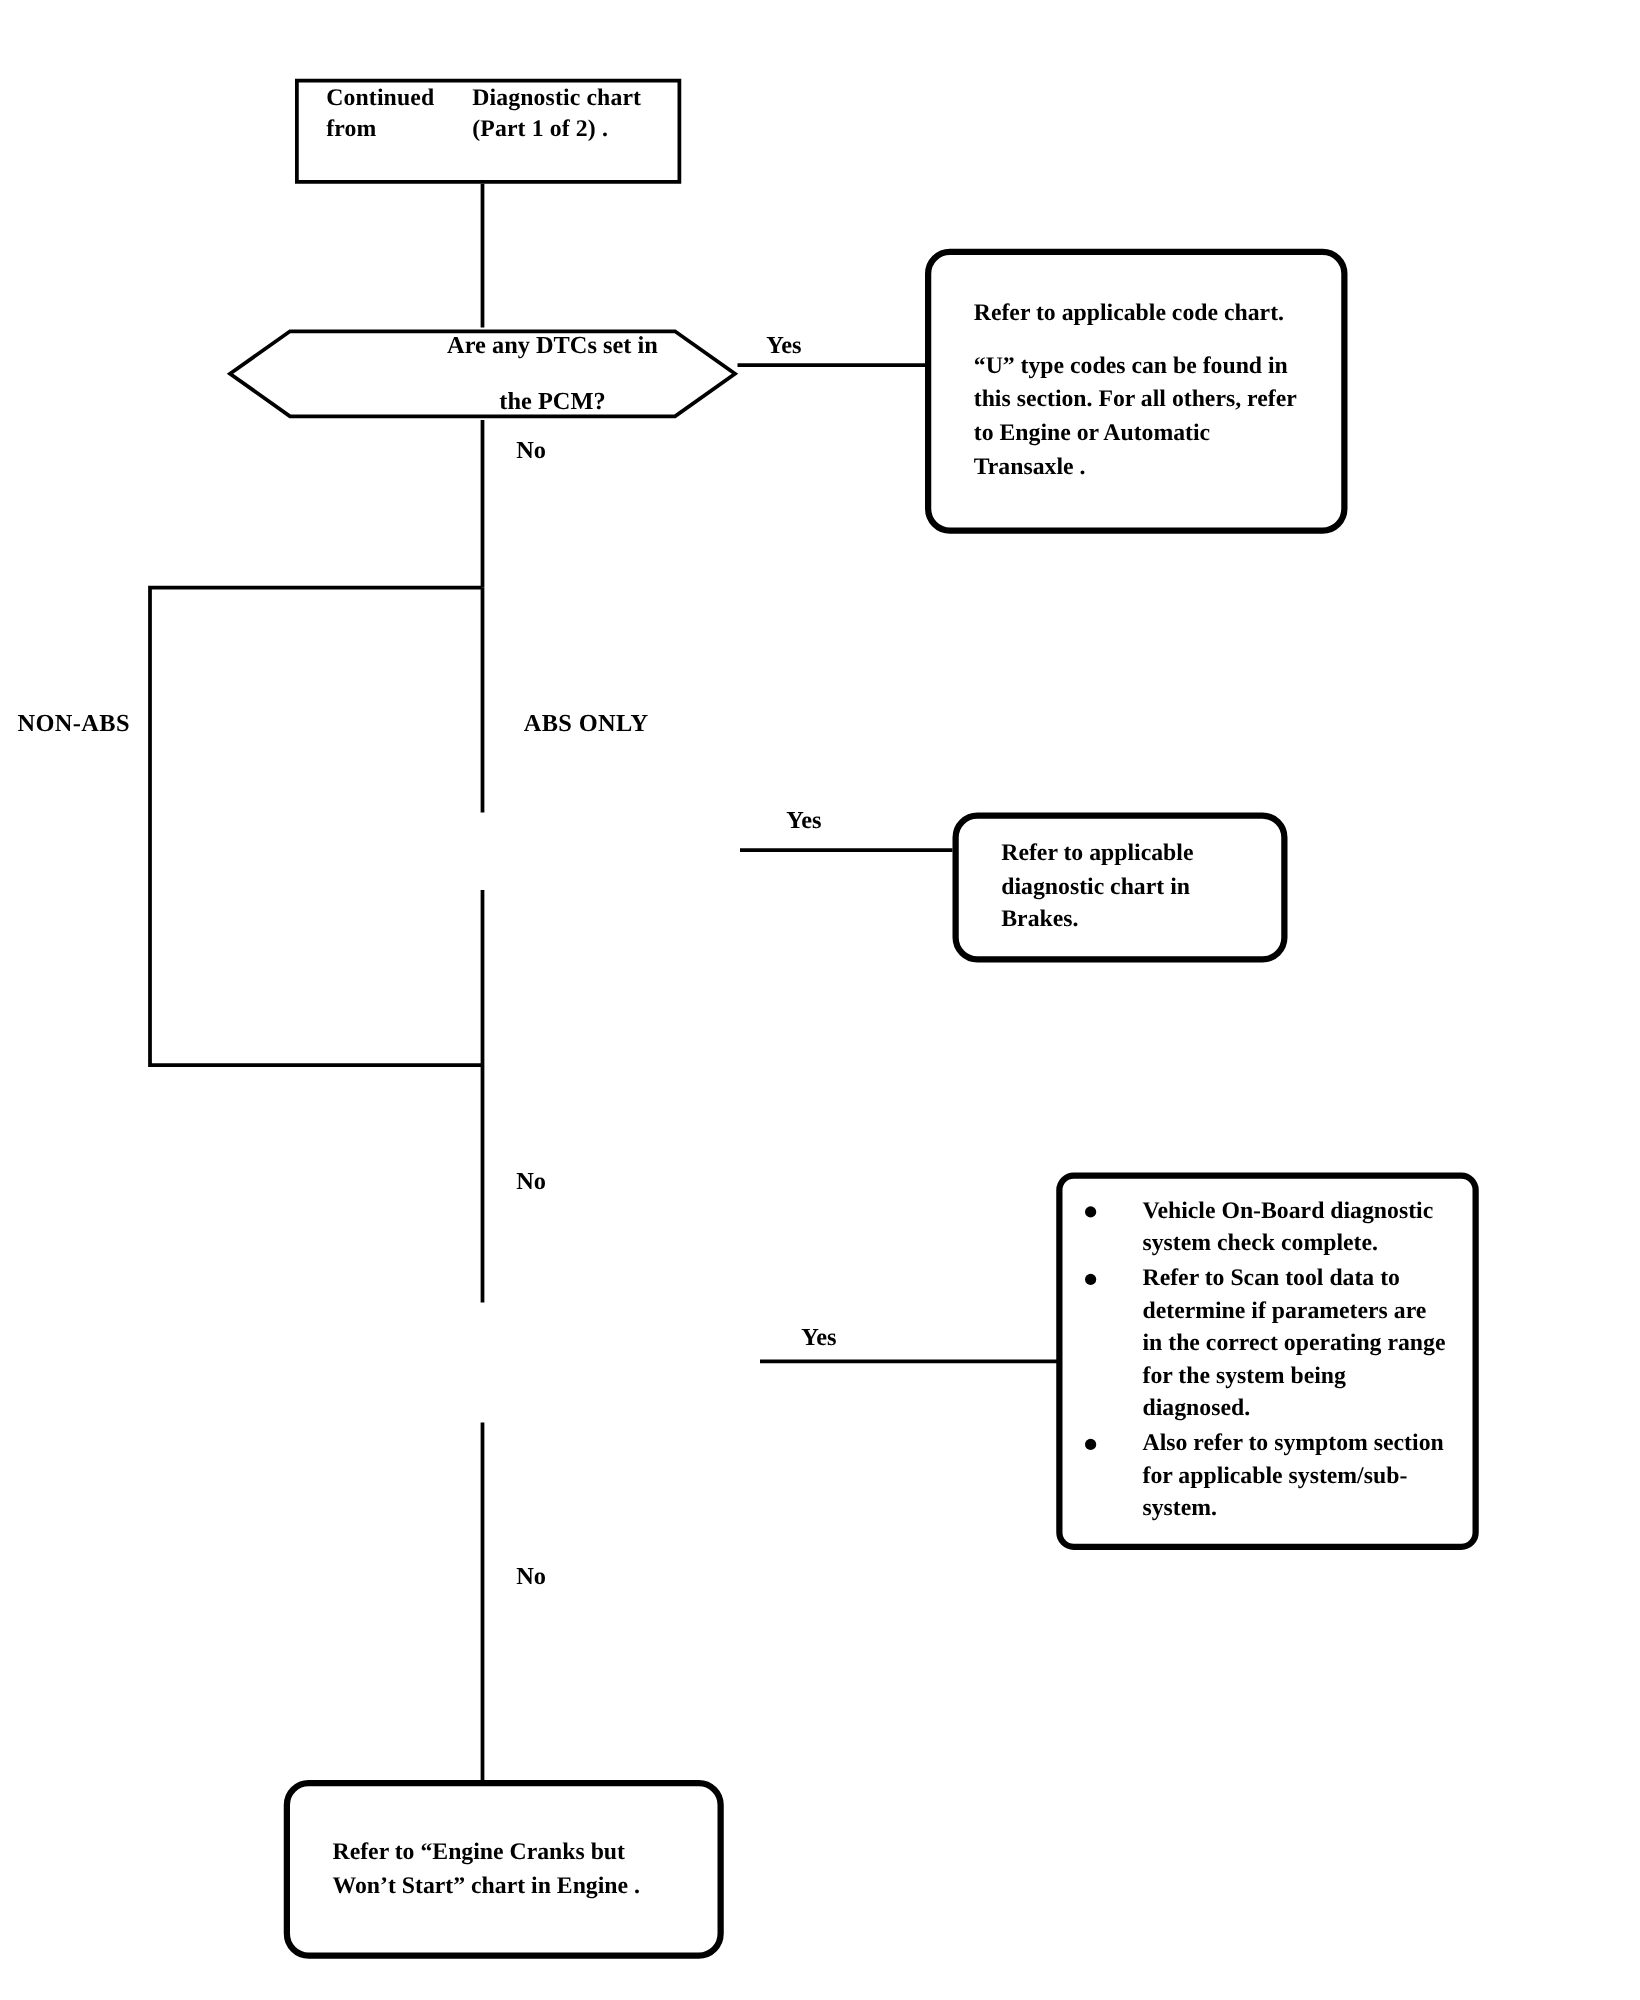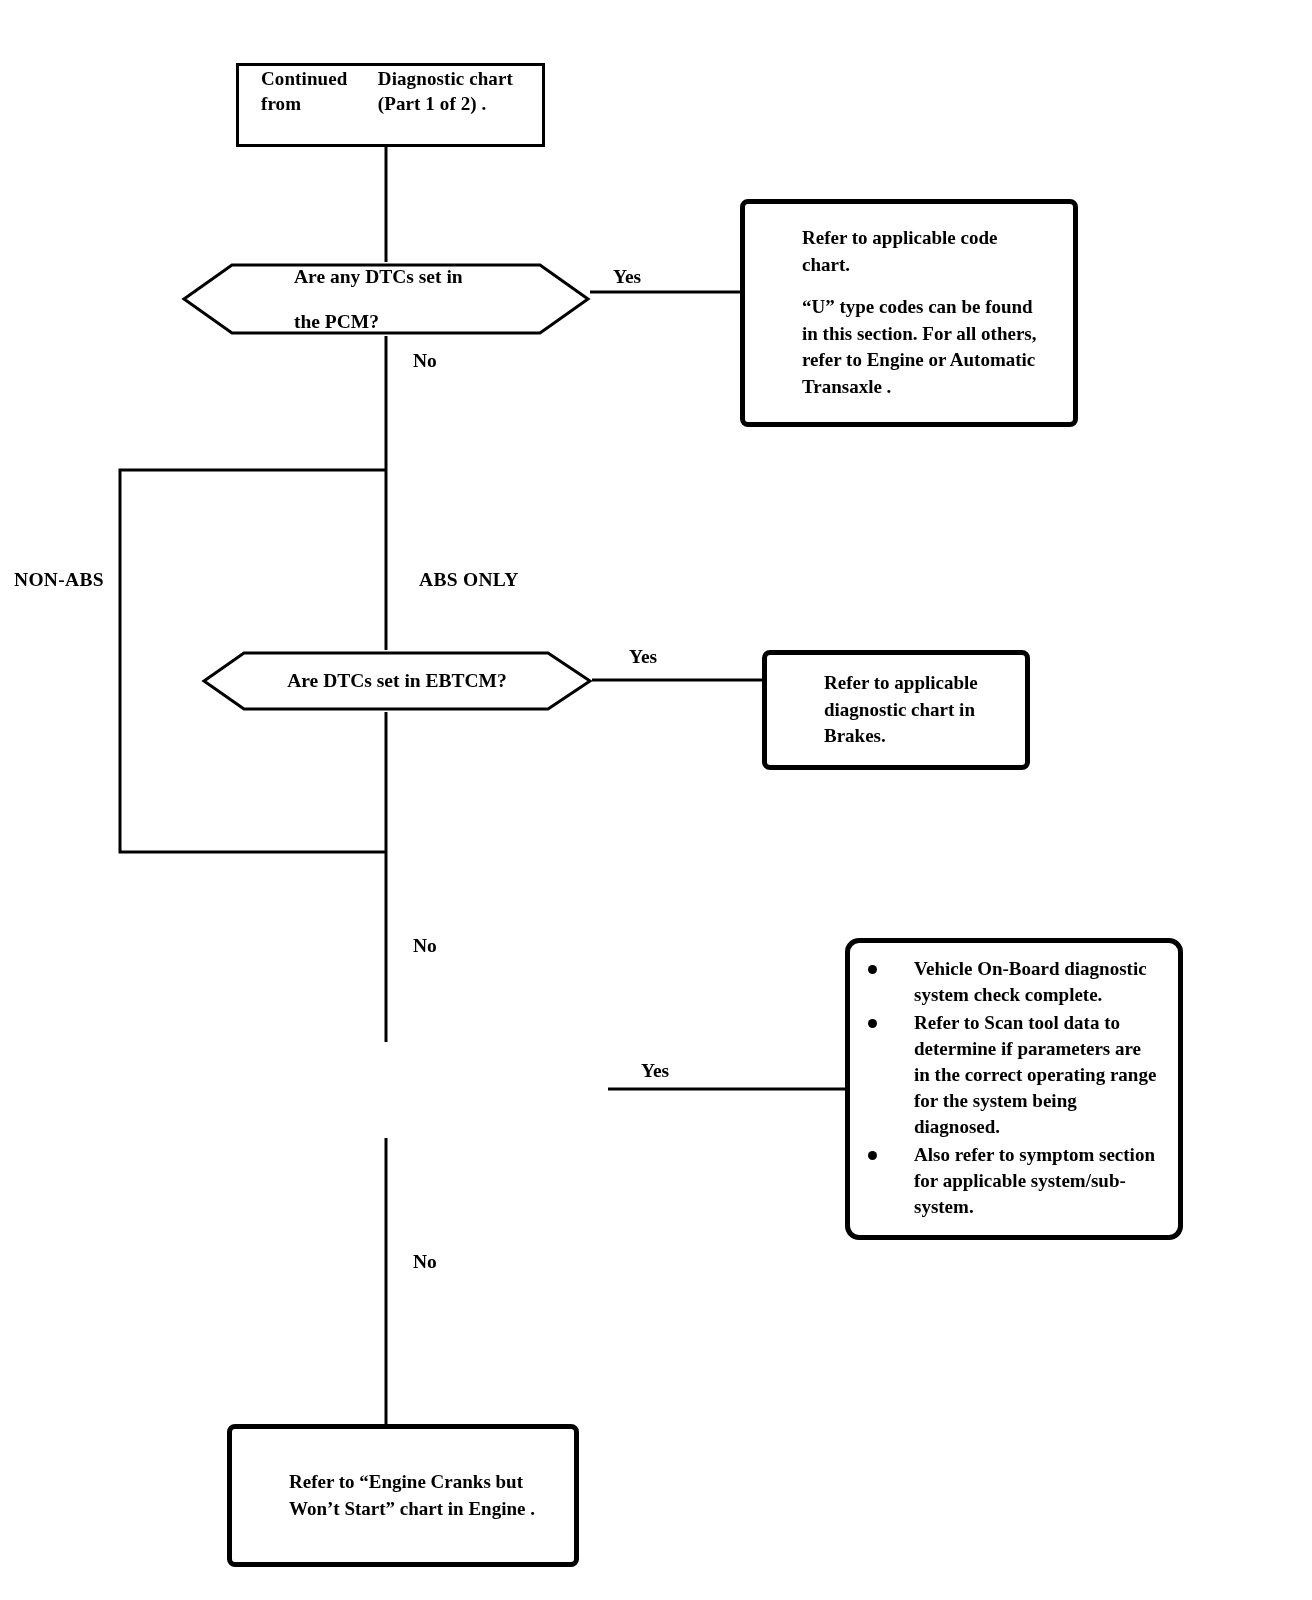--- a/index.html
+++ b/index.html
@@ -78,40 +78,39 @@
     display: flex;
     flex-direction: column;
     justify-content: center;
     font-weight: bold;
     font-size: 19.5px;
     line-height: 1.3;
     box-sizing: border-box;
   }
   .hex-node.left-align .hex-text {
     padding-left: 112px;
-    align-items: flex-start;
+    align-items: center;
     text-align: left;
     gap: 20px;
   }
   .hex-node.center-align .hex-text {
     align-items: center;
     text-align: center;
   }
 
   
   .round-node {
     position: absolute;
     border: 5px solid #000;
-    border-radius: 8px;
+    border-radius: 20px;
     background: #fff;
     box-sizing: border-box;
     display: flex;
     flex-direction: column;
     justify-content: center;
-    padding-left: 23px;
   }
   .round-node .para {
     font-weight: bold;
     font-size: 19px;
     line-height: 1.42;
     padding: 0 26px 0 34px;
   }
   .round-node .para + .para {
     margin-top: 15px;
   }
@@ -204,28 +203,20 @@
 
   <div class="round-node" style="left:740px; top:199px; width:338px; height:228px;">
     <div class="para">Refer to applicable code chart.</div>
     <div class="para">“U” type codes can be found in this section. For all others, refer to Engine or Automatic Transaxle .</div>
   </div>
 
   <div class="branch-label" style="left:14px; top:569px;">NON-ABS</div>
 
   <div class="branch-label" style="left:419px; top:569px;">ABS ONLY</div>
 
-  <div class="hex-node center-align" style="left:202px; top:650px; width:390px; height:62px;">
-    <svg width="390" height="62" viewBox="0 0 390 62" xmlns="http://www.w3.org/2000/svg">
-      <polygon points="2,31 42,3 346,3 388,31 346,59 42,59"></polygon>
-    </svg>
-    <div class="hex-text">
-      <div>Are DTCs set in EBTCM?</div>
-    </div>
-  </div>
 
   <div class="edge-label" style="left:629px; top:646px;">Yes</div>
 
   <div class="edge-label" style="left:413px; top:935px;">No</div>
 
   <div class="round-node" style="left:762px; top:614px; width:268px; height:120px;margin-top:36px;">
     <div class="para">Refer to applicable diagnostic chart in Brakes.</div>
   </div>
 
 

